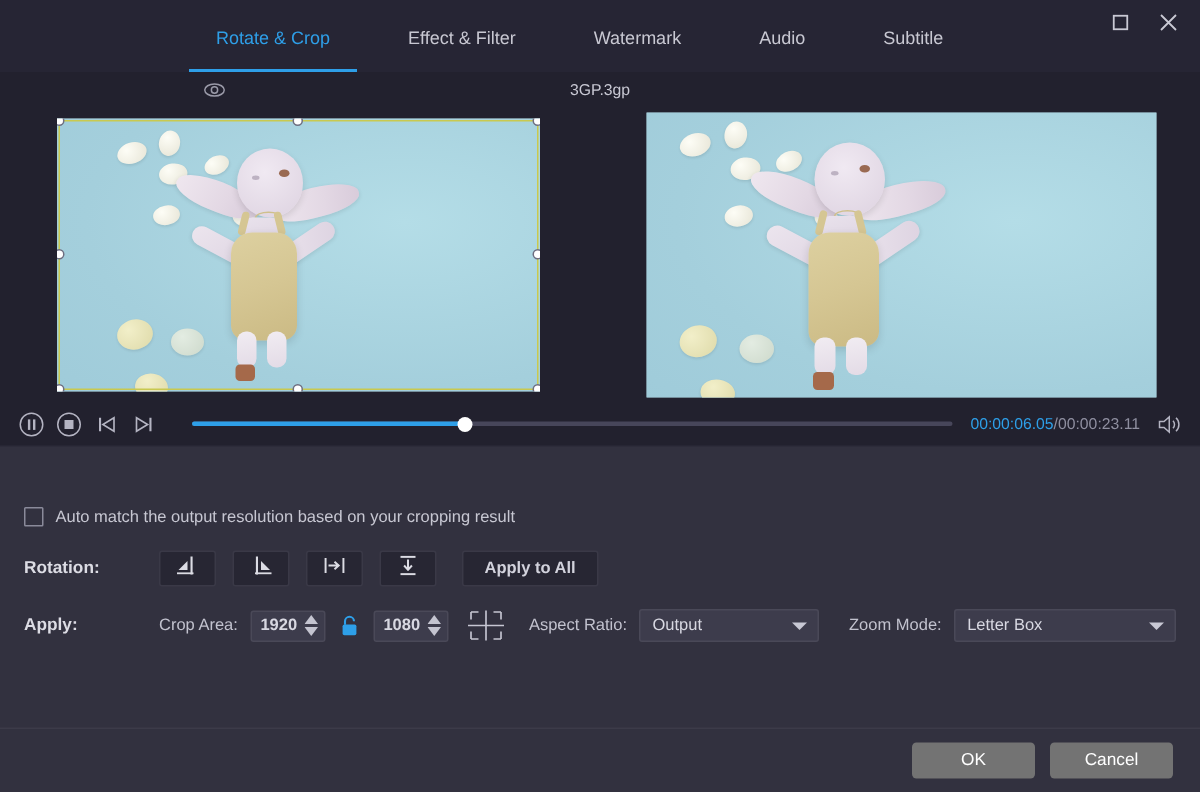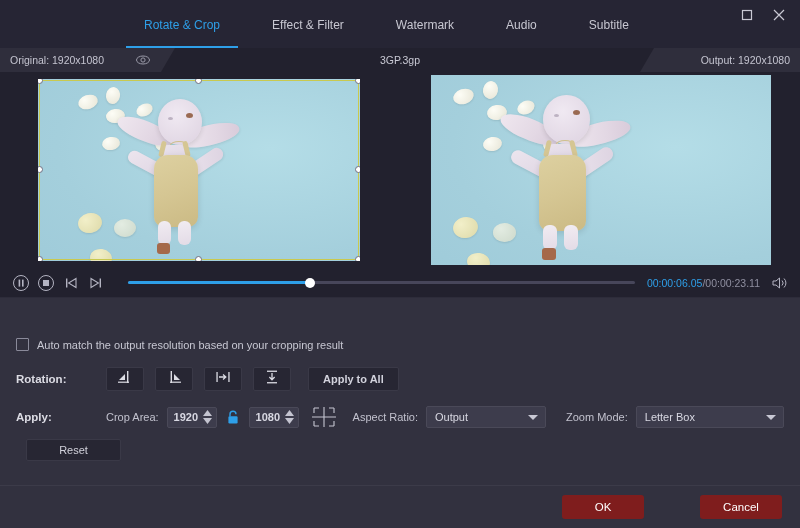--- a/index.html
+++ b/index.html
@@ -289,24 +289,23 @@
   .footer {
     position: relative;
     flex: 0 0 43px;
     background: #32313f;
     border-top: 1px solid #3c3b49;
     display: flex; align-items: center; justify-content: flex-end;
     padding-right: 18px; gap: 10px;
   }
   .fbtn {
     width: 82px; height: 24px; border-radius: 3px;
-    background: #7f1d1d; color: #ffffff;
+    background: #737373; color: #ffffff;
     display: flex; align-items: center; justify-content: center;
     font-size: 11.5px;
-    margin-left: 46px;
   }
 </style>
 </head>
 <body>
 
 <div class="app">
 
   <div class="titlebar">
     <div class="tabs">
       <div class="tab active">
@@ -334,31 +333,25 @@
       <div class="win-btn">
         <svg width="14" height="14" viewBox="0 0 14 14">
             <path d="M2 2 L12 12 M12 2 L2 12" stroke="currentColor" stroke-width="1.2" fill="none"></path>
           </svg>
       </div>
     </div>
   </div>
 
   <div class="infostrip">
     <div class="filename">3GP.3gp</div>
-    <div class="tag tag-left">
-      <span>Original: 1920x1080</span>
-    </div>
     <div class="eye-icon">
       <svg width="16" height="16" viewBox="0 0 16 16">
         <ellipse cx="8" cy="8" rx="6.5" ry="4" fill="none" stroke="currentColor" stroke-width="1"></ellipse>
         <circle cx="8" cy="8" r="2.1" fill="none" stroke="currentColor" stroke-width="1"></circle>
       </svg>
-    </div>
-    <div class="tag tag-right">
-      <span>Output: 1920x1080</span>
     </div>
   </div>
 
   <div class="previews">
 
     <div class="pane pane-left">
       <div class="video">
         <div class="scene">
 
           <div class="egg" style="left:40px;top:16px;width:20px;height:14px;transform:rotate(-18deg)"></div>
@@ -592,25 +585,20 @@
         <span class="caret"></span>
       </div>
 
       <span class="sub-lbl" style="margin-left:20px">Zoom Mode:</span>
       <div class="select select-wide">
         <span>Letter Box</span>
         <span class="caret"></span>
       </div>
     </div>
 
-    <div class="row">
-      <div class="reset-btn">
-        <span>Reset</span>
-      </div>
-    </div>
   </div>
 
   <div class="footer">
     <div class="fbtn">
       <span>OK</span>
     </div>
     <div class="fbtn">
       <span>Cancel</span>
     </div>
   </div>

